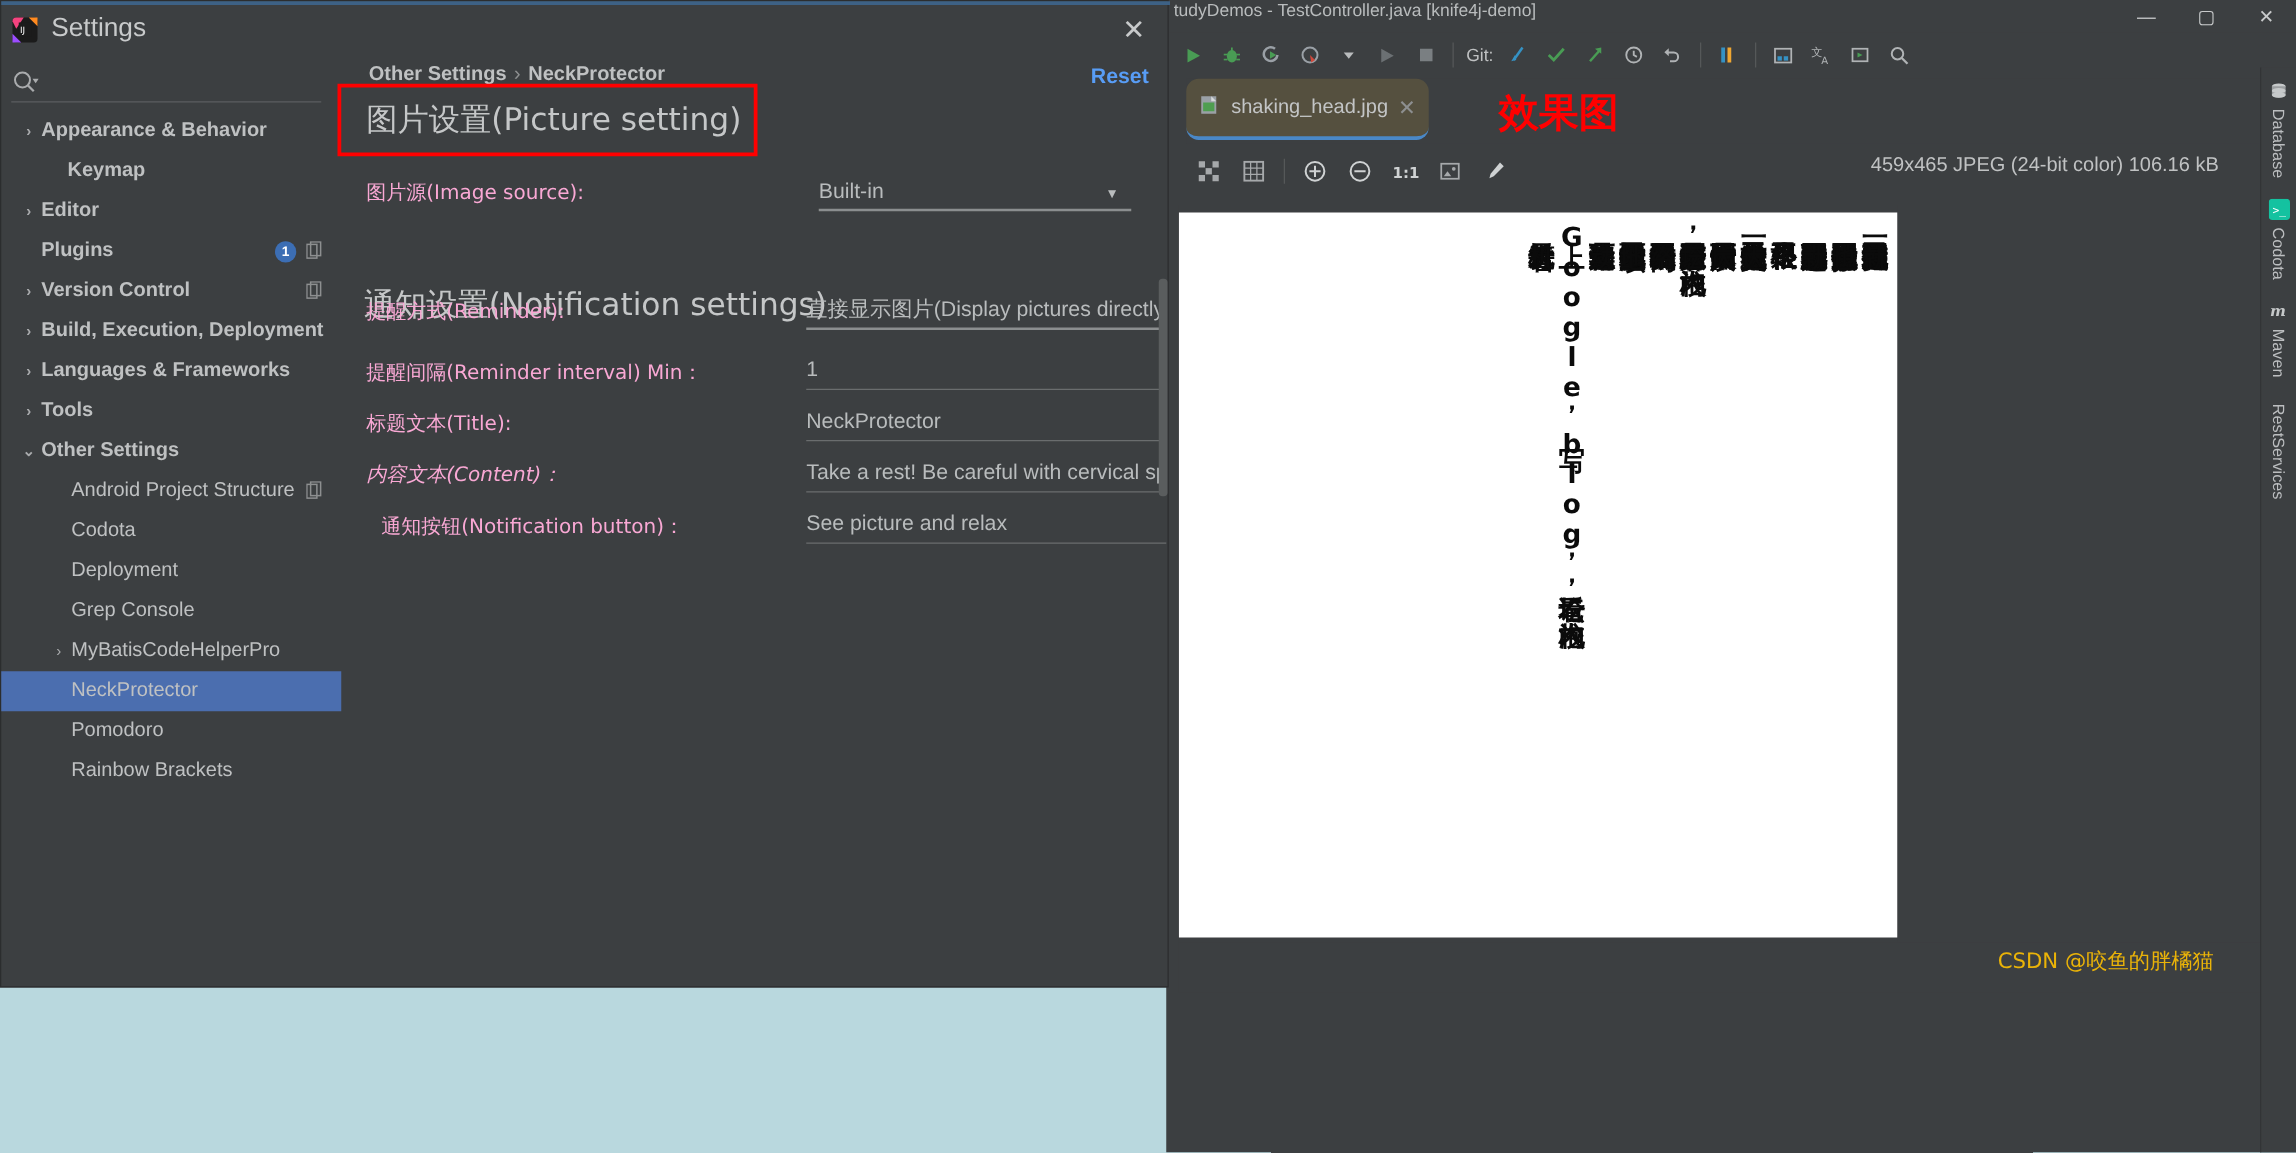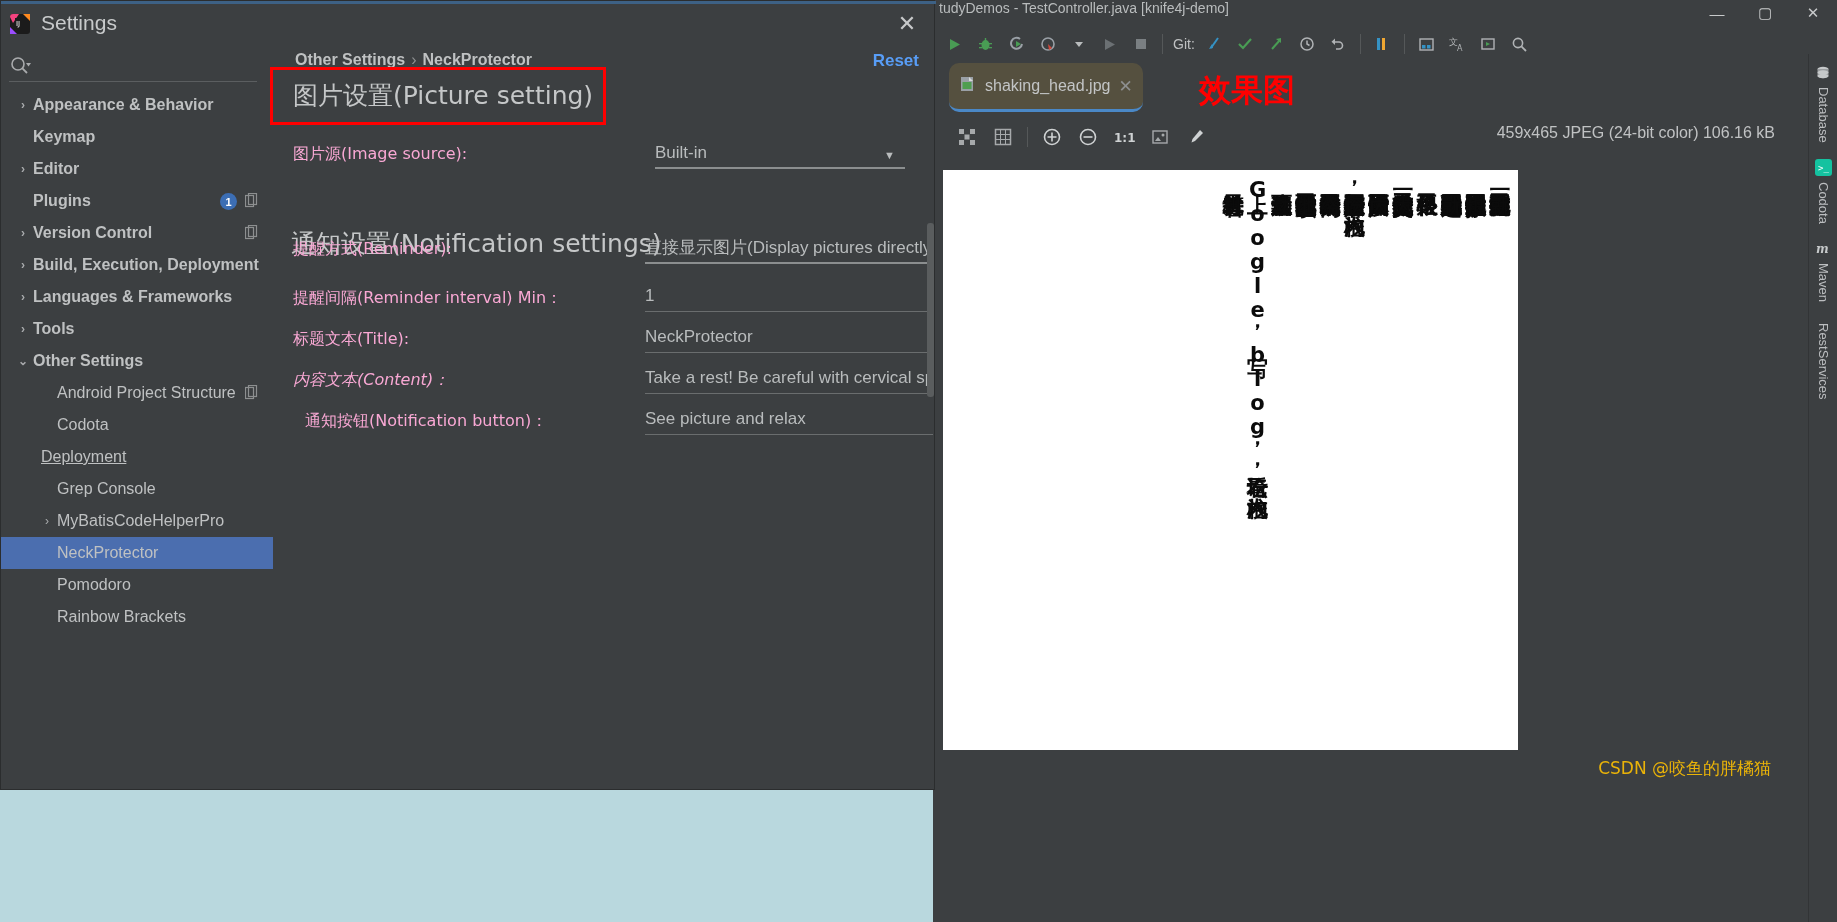--- a/index.html
+++ b/index.html
@@ -430,21 +430,21 @@
     </span>
     <input type="text" style="position: absolute; left: 36px; top: 4px; width: 210px; height: 22px; background: transparent; border: none; color: rgb(191, 193, 194); font-size: 15px; outline: none;" placeholder="">
     <div class="search-div"></div>
   </div>
 
   <div class="tree" id="tree-host">
       <div class="tree-item bold" style="padding-left: 12px;">
         <span class="chev">›</span>
         <span class="tree-label">Appearance &amp; Behavior</span>
       </div>
-      <div class="tree-item bold" style="padding-left: 12px;">
+      <div class="tree-item bold" style="padding-left: 0; margin-left: 33px;">
         <span class="chev"></span>
         <span class="tree-label">Keymap</span>
       </div>
       <div class="tree-item bold" style="padding-left: 12px;">
         <span class="chev">›</span>
         <span class="tree-label">Editor</span>
       </div>
       <div class="tree-item bold" style="padding-left: 12px;">
         <span class="chev"></span>
         <span class="tree-label">Plugins</span>
@@ -483,21 +483,21 @@
         <span class="tree-label">Android Project Structure</span>
         <span class="copy-ico"><svg width="14" height="16" viewBox="0 0 14 16">
             <rect x="0.5" y="2.5" width="8" height="11" fill="none" stroke="#8d8f90" stroke-width="1.2"></rect>
             <rect x="3.5" y="0.5" width="8" height="11" fill="none" stroke="#8d8f90" stroke-width="1.2"></rect>
           </svg></span>
       </div>
       <div class="tree-item" style="padding-left: 36px;">
         <span class="chev"></span>
         <span class="tree-label">Codota</span>
       </div>
-      <div class="tree-item" style="padding-left: 20px; text-decoration: underline;">
+      <div class="tree-item" style="padding-left: 36px;">
         <span class="chev"></span>
         <span class="tree-label">Deployment</span>
       </div>
       <div class="tree-item" style="padding-left: 36px;">
         <span class="chev"></span>
         <span class="tree-label">Grep Console</span>
       </div>
       <div class="tree-item" style="padding-left: 36px;">
         <span class="chev">›</span>
         <span class="tree-label">MyBatisCodeHelperPro</span>

